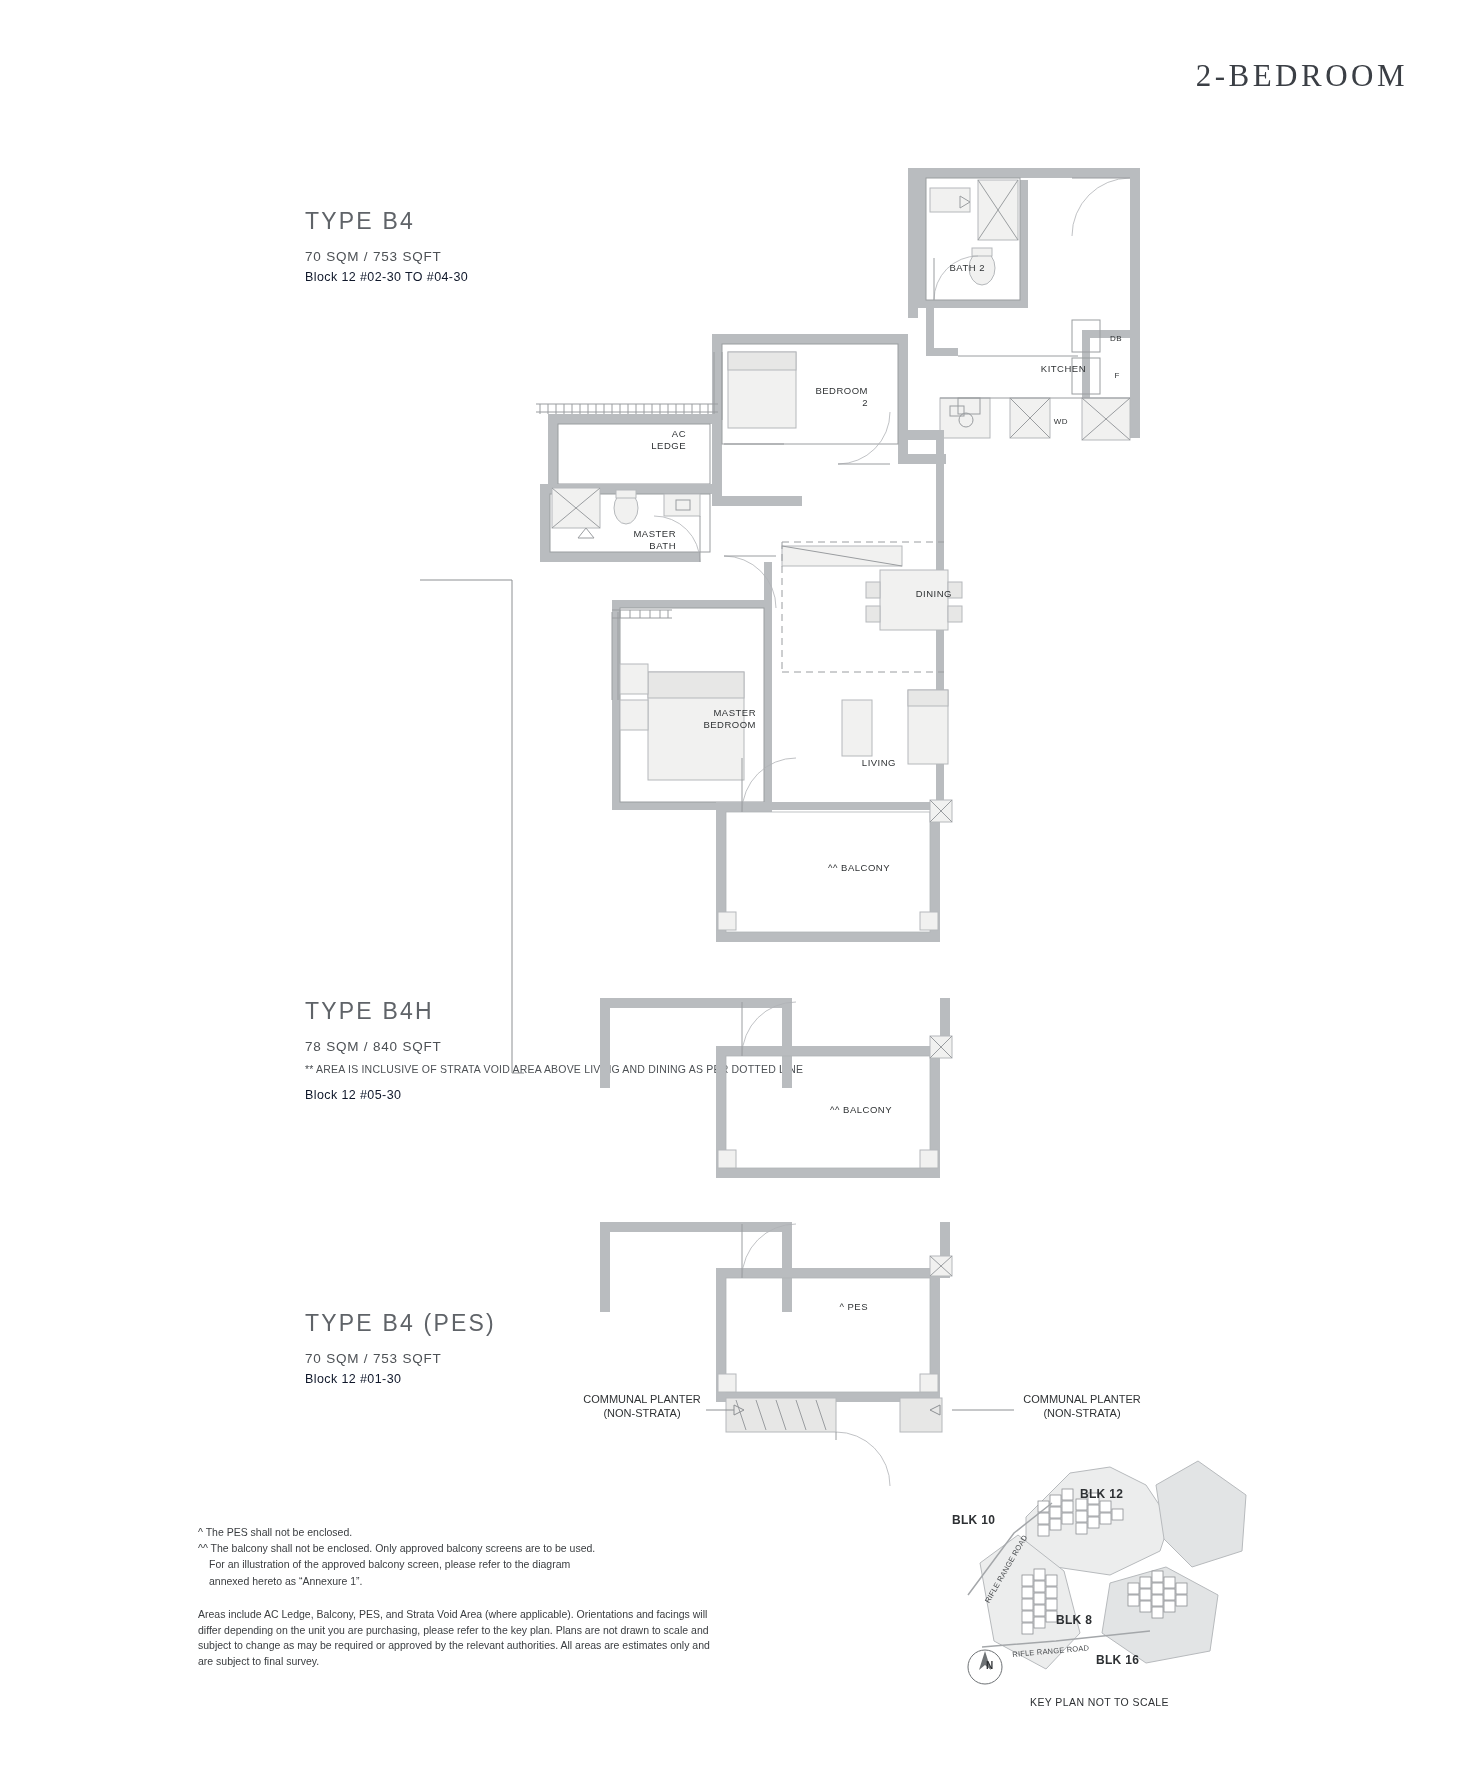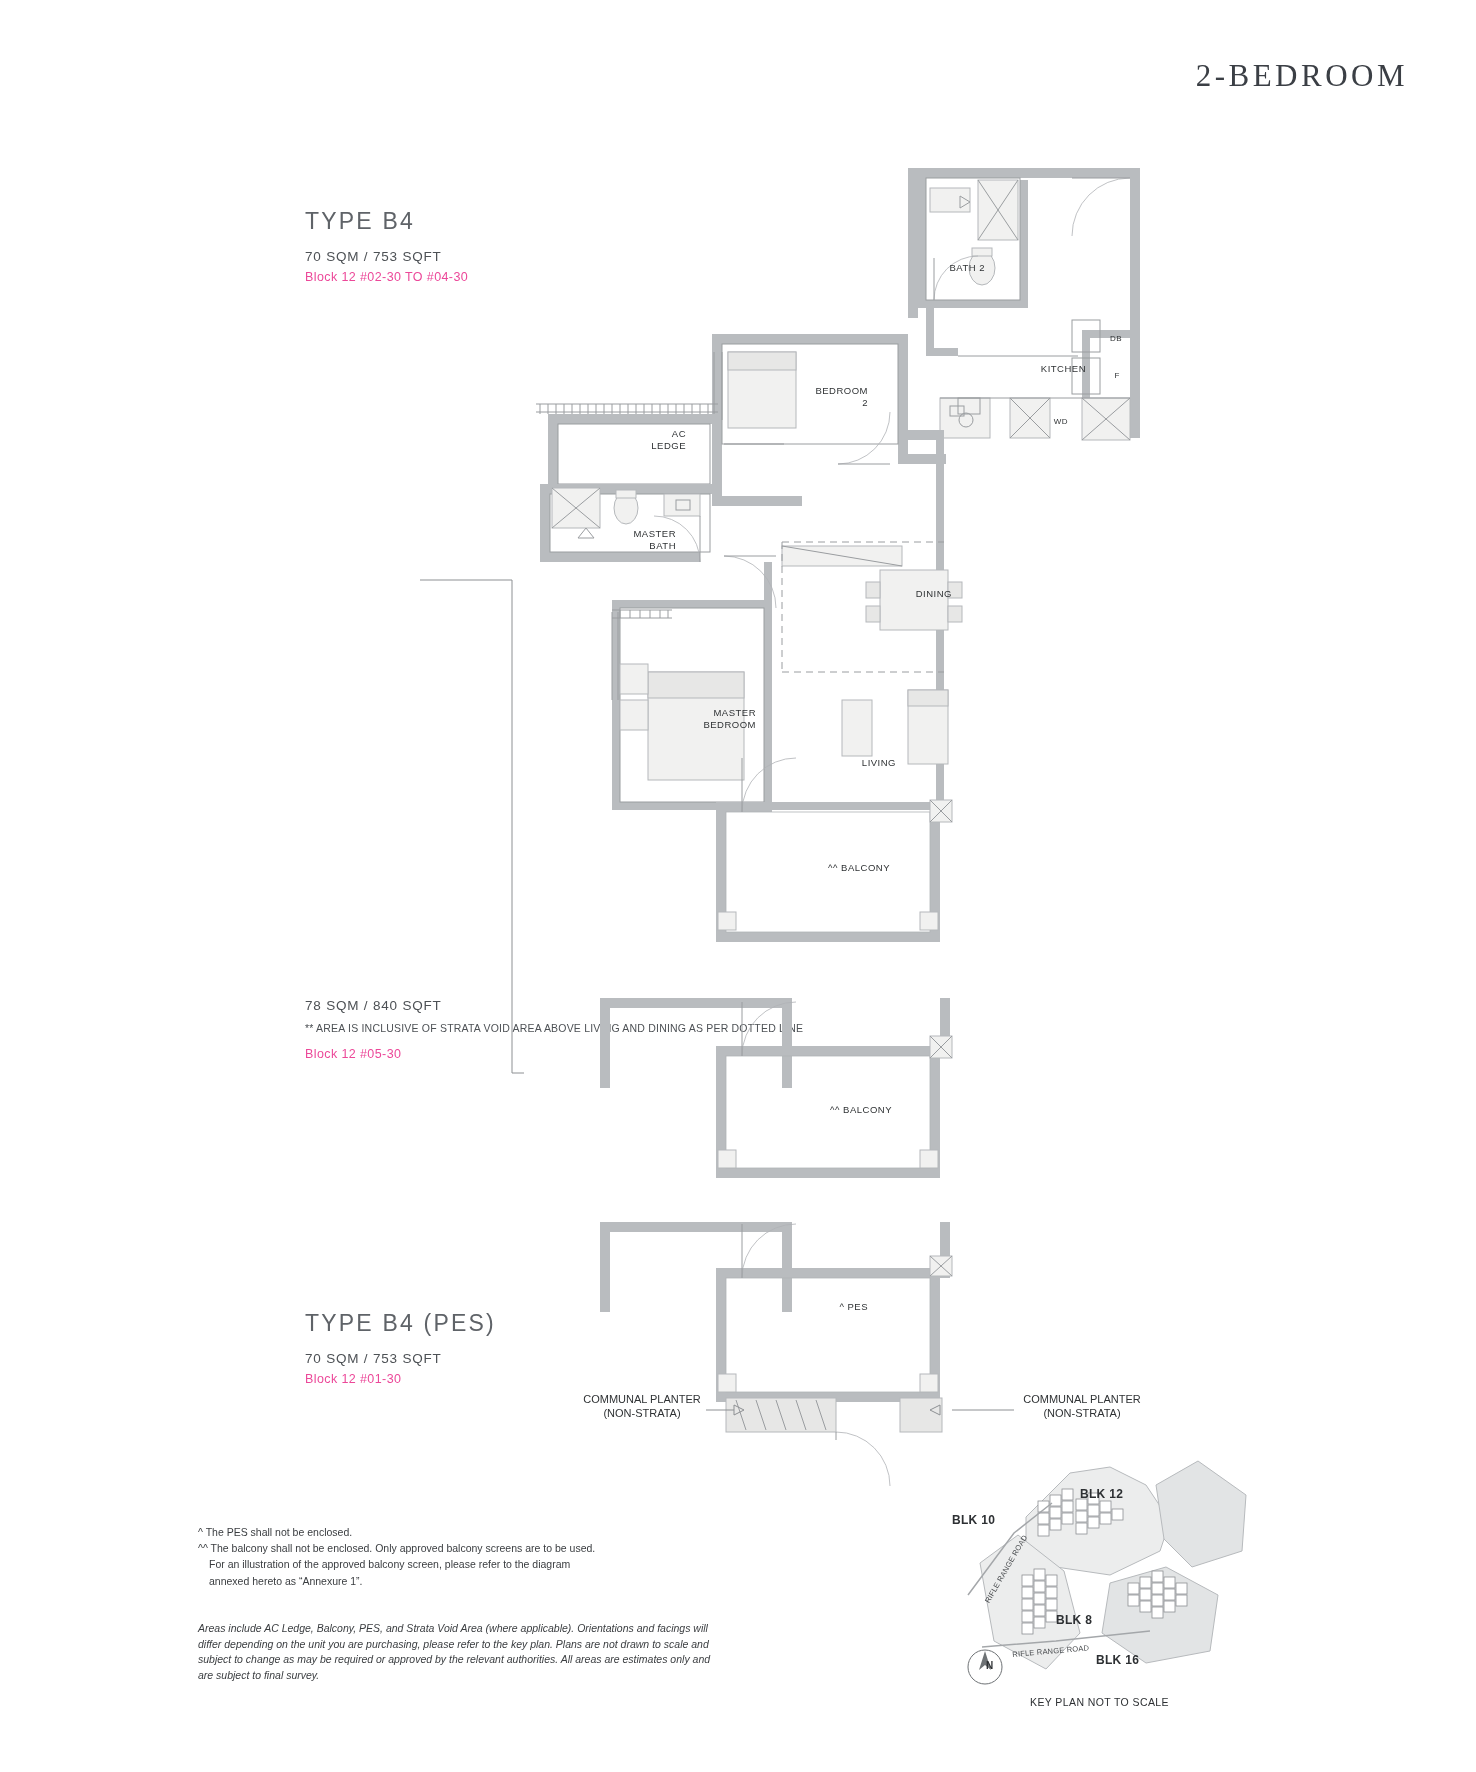--- a/index.html
+++ b/index.html
@@ -46,21 +46,21 @@
   }
   .type-area {
     font-size: 13.5px;
     letter-spacing: 0.8px;
     color: #4d5155;
     margin-bottom: 6px;
   }
   .type-block-unit {
     font-size: 12.5px;
     letter-spacing: 0.4px;
-    color: #ec4899;
+    color: #0f172a;
   }
   .type-note {
     font-size: 10.5px;
     line-height: 1.35;
     letter-spacing: 0.2px;
     color: #4d5155;
     margin: 8px 0 12px 0;
   }
 
   
@@ -69,23 +69,22 @@
     left: 198px;
     top: 1525px;
     width: 520px;
     font-size: 10.5px;
     line-height: 1.45;
     color: #3a3d40;
   }
   .footnotes .fn-row { margin-bottom: 1px; }
   .footnotes .fn-indent { padding-left: 11px; }
   .footnotes .para {
-    margin-top: 32px;
+    margin-top: 18px;
     line-height: 1.5;
-    font-style: italic;
   }
 
   
   .keyplan {
     position: absolute;
     left: 960px;
     top: 1455px;
     width: 290px;
     height: 240px;
   }
@@ -156,20 +155,21 @@
 
   <div class="header-title">2-BEDROOM</div>
 
   <div class="type-block" style="left:305px; top:208px;">
     <div class="type-name">TYPE  B4</div>
     <div class="type-area">70 SQM /  753 SQFT</div>
     <div class="type-block-unit">Block 12 #02-30 TO #04-30</div>
   </div>
 
   <div class="type-block" style="left:305px; top:998px;">
+    <div class="type-name">TYPE  B4H</div>
     <div class="type-area">78 SQM /  840 SQFT</div>
     <div class="type-note">** AREA IS INCLUSIVE OF  STRATA
 VOID AREA ABOVE LIVING AND
 DINING AS PER DOTTED LINE</div>
     <div class="type-block-unit">Block 12 #05-30</div>
   </div>
 
   <div class="type-block" style="left:305px; top:1310px;">
     <div class="type-name">TYPE  B4 (PES)</div>
     <div class="type-area">70 SQM /  753 SQFT</div>

